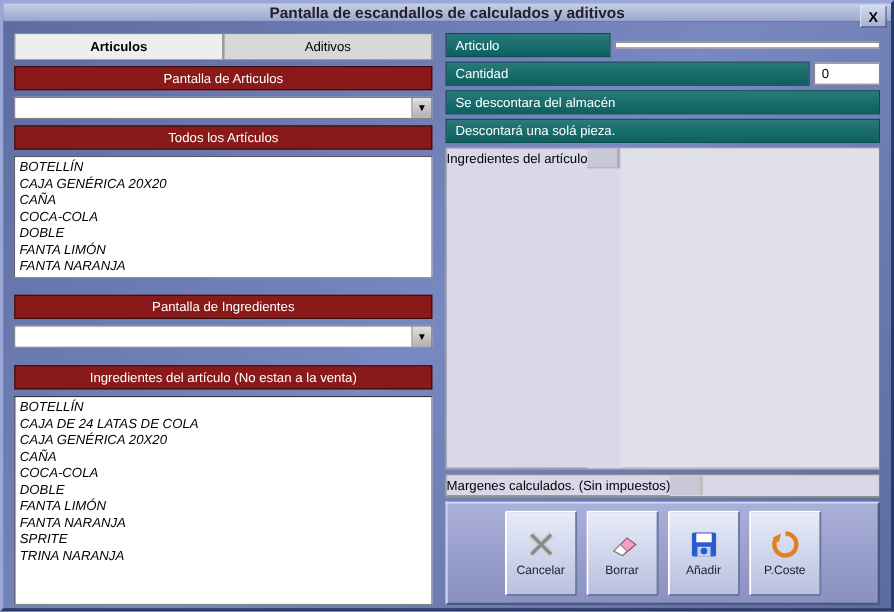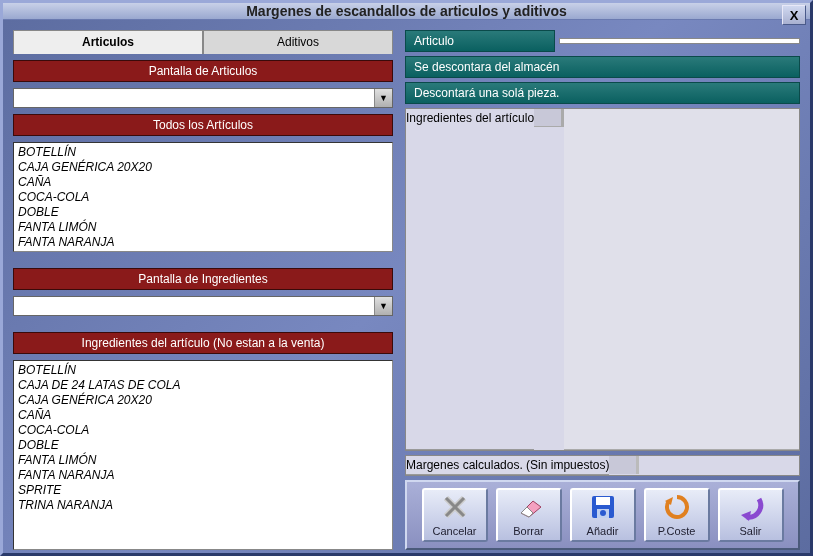--- a/index.html
+++ b/index.html
@@ -84,36 +84,36 @@
   .grid-body-row .cell:nth-child(2){ flex:1; background:#c8c8e8;}
   .grid-body-row .cell:nth-child(3){ flex:1; background:#e8e8f0;}
   .grid-footer { height: 14px; background: #b8b8ca; }
   .action-bar {
     margin-top: auto;
     background: linear-gradient(#aab0d8, #8a90c0);
     border: 2px solid; border-color: #d0d8f0 #4a5a7a #4a5a7a #d0d8f0;
     padding: 6px; display: flex; gap: 8px; justify-content: center;
   }
   .act-btn {
-    width: 66px; height: 54px;
+    width: 66px; height: 78px;
     background: linear-gradient(#e8ecf8, #b8c0e0);
     border: 2px solid; border-color: #fff #6a7aa0 #6a7aa0 #fff;
     border-radius: 3px;
     display: flex; flex-direction: column; align-items: center; justify-content: center;
     gap: 4px; cursor: pointer;
   }
   .act-btn span.lbl { font-size: 11px; color: #223; }
   .icon { width: 30px; height: 28px; display: flex; align-items: center; justify-content: center; }
 </style>
 </head>
 <body>
 
 <div class="window">
   <div class="titlebar">
-    <span class="titlebar-text">Margenes de escandallos de articulos y aditivos</span>
+    <span class="titlebar-text">Pantalla de escandallos de calculados y aditivos</span>
     <div class="close-btn">X</div>
   </div>
 
   <div class="content">
 
     <div class="left-col">
       <div class="tabs">
         <div class="tab active">Articulos</div>
         <div class="tab">Aditivos</div>
       </div>
@@ -158,20 +158,24 @@
         </div>
     </div>
 
     <div class="right-col">
 
       <div class="teal-row">
         <div class="teal-label w1">Articulo</div>
         <div class="teal-value"></div>
       </div>
       <div class="teal-row">
+        <div class="teal-label" style="flex:1">Cantidad</div>
+        <div class="teal-value" style="flex:0 0 60px">0</div>
+      </div>
+      <div class="teal-row">
         <div class="teal-label full">Se descontara del almacén</div>
       </div>
       <div class="teal-row">
         <div class="teal-label full">Descontará una solá pieza.</div>
       </div>
 
       <div class="grid-panel" style="flex:1">
         <div class="grid-title">Ingredientes del artículo</div>
         <div class="grid-head">
           <div class="grid-head-cell"></div>
@@ -224,26 +228,17 @@
         </div>
         <div class="act-btn">
           <div class="icon">
             <svg width="28" height="28">
                 <path d="M14 4 A10 10 0 1 1 6 8" fill="none" stroke="#e08020" stroke-width="4"></path>
                 <polygon points="2,8 10,4 8,12" fill="#e08020"></polygon>
               </svg>
           </div>
           <span class="lbl">P.Coste</span>
         </div>
-        <div class="act-btn">
-          <div class="icon">
-            <svg width="28" height="28">
-                <path d="M22 6 A12 12 0 0 1 10 24" fill="none" stroke="#8a4ad0" stroke-width="5"></path>
-                <polygon points="4,22 14,18 12,28" fill="#8a4ad0"></polygon>
-              </svg>
-          </div>
-          <span class="lbl">Salir</span>
-        </div>
       </div>
 
     </div>
   </div>
 </div>
 
 </body></html>

